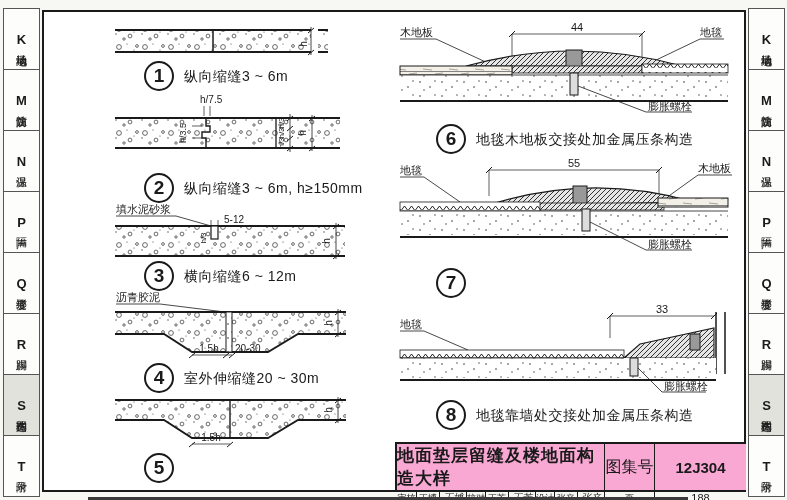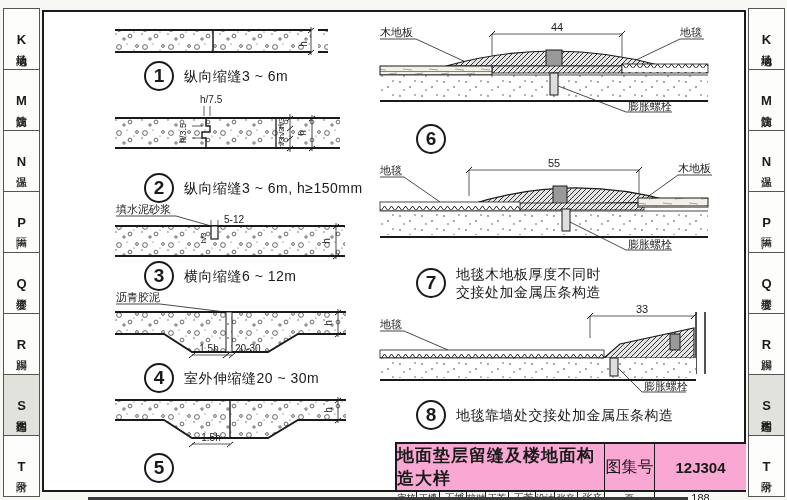--- a/index.html
+++ b/index.html
@@ -9,21 +9,21 @@
   .tabs{position:absolute;top:8px;width:37px;height:489px;display:flex;flex-direction:column;border:1px solid #555;background:#fdfdfb}
   .tabs.left{left:3px}.tabs.right{left:748px}
   .tab{flex:1;border-bottom:1px solid #555;display:flex;flex-direction:column;align-items:center;justify-content:center;padding:1px 0;overflow:hidden}
   .tab:last-child{border-bottom:none}
   .tab .letter{font-size:13px;line-height:13px;font-weight:bold}
   .tab .vlabel{writing-mode:vertical-rl;text-orientation:upright;font-size:11px;line-height:12px;letter-spacing:0}
   .tab.active{background:#e2e2dc}
   
   .frame{position:absolute;left:42px;top:10px;width:704px;height:482px;border:2px solid #1a1a1a;background:#fff}
   .col-left{position:absolute;left:70px;top:12px;width:305px}
-  .col-right{position:absolute;left:330px;top:10px;width:352px}
+  .col-right{position:absolute;left:350px;top:10px;width:352px}
   svg.det{display:block}
   svg text{font-family:"Liberation Sans",sans-serif;fill:#1a1a1a}
   .cap-row{display:flex;align-items:center;gap:10px;margin-left:30px;height:32px}
   .col-right .cap-row{margin-left:42px;height:34px}
   .num-circle{width:30px;height:30px;min-width:30px;border:2.5px solid #1a1a1a;border-radius:50%;display:flex;align-items:center;justify-content:center;font-size:19px;font-weight:bold;background:#fff}
   .cap-text{font-size:14px;font-weight:400;letter-spacing:.5px;line-height:18px}
   
   .titleblock{position:absolute;left:351px;bottom:0;width:351px;height:48px;border-left:2px solid #1a1a1a;border-top:2px solid #1a1a1a;display:flex;flex-direction:column;background:#f9a8d4}
   .tb-r1{flex:1;display:flex;align-items:stretch}
   .tb-title{flex:1;display:flex;align-items:center;justify-content:center;font-size:17px;font-weight:bold;letter-spacing:1px}
@@ -311,20 +311,21 @@
           <path d="M6,79 H334" stroke="#1a1a1a" stroke-width="2"></path>
         </g>
         <rect x="176" y="51" width="8" height="22" fill="#ddd" stroke="#1a1a1a" stroke-width="1"></rect>
         <g>
           <path d="M184,64 L252,90 H298" stroke="#1a1a1a" stroke-width="0.8" fill="none"></path>
           <text x="254" y="88" font-size="11">膨胀螺栓</text>
         </g>
       </svg>
       <div class="cap-row">
         <div class="num-circle">6</div>
+        <div class="cap-text">地毯木地板交接处加金属压条构造</div>
       </div>
 
       <svg class="det" width="340" height="106" viewBox="0 0 340 106">
         <g>
           <text x="6" y="18" font-size="11">地毯</text>
           <path d="M6,21 H30 L66,46" stroke="#1a1a1a" stroke-width="0.8" fill="none"></path>
         </g>
         <g>
           <text x="304" y="16" font-size="11">木地板</text>
           <path d="M338,19 H304 L272,42" stroke="#1a1a1a" stroke-width="0.8" fill="none"></path>
@@ -345,24 +346,20 @@
           <path d="M6,81 H334" stroke="#1a1a1a" stroke-width="2"></path>
         </g>
         <rect x="188" y="53" width="8" height="22" fill="#ddd" stroke="#1a1a1a" stroke-width="1"></rect>
         <g>
           <path d="M196,66 L252,94 H298" stroke="#1a1a1a" stroke-width="0.8" fill="none"></path>
           <text x="254" y="92" font-size="11">膨胀螺栓</text>
         </g>
       </svg>
       <div class="cap-row" style="height:42px">
         <div class="num-circle">7</div>
-        <div class="cap-text">
-          <div>地毯木地板厚度不同时</div>
-          <div>交接处加金属压条构造</div>
-        </div>
       </div>
 
       <svg class="det" width="340" height="94" viewBox="0 0 340 94">
         <g>
           <path d="M216,12 H320 M216,12 V34" stroke="#1a1a1a" stroke-width="0.7"></path>
           <path d="M213,15 l6,-6 M317,15 l6,-6" stroke="#1a1a1a" stroke-width="1"></path>
           <text x="268" y="9" font-size="11" text-anchor="middle">33</text>
         </g>
         <g>
           <text x="6" y="24" font-size="11">地毯</text>

